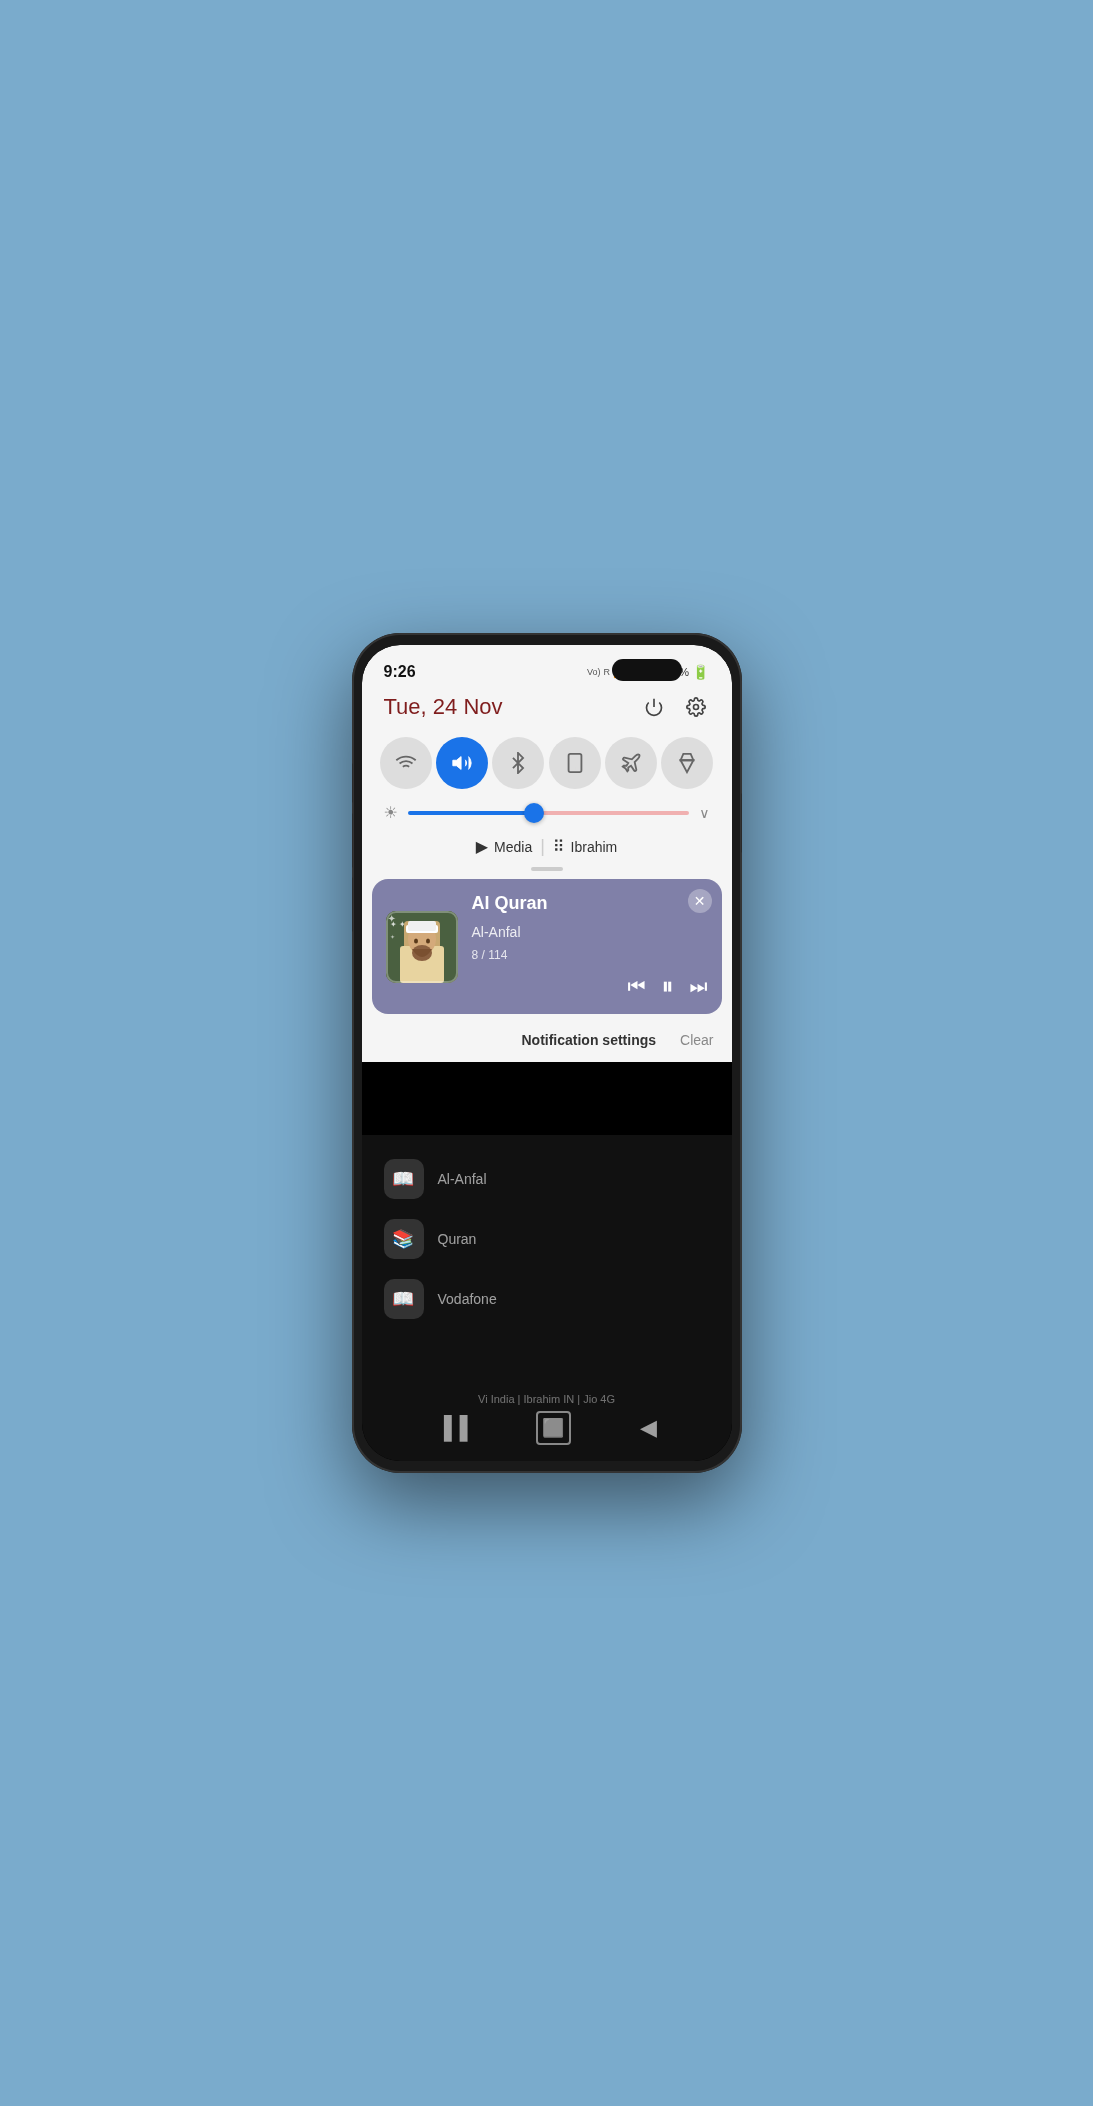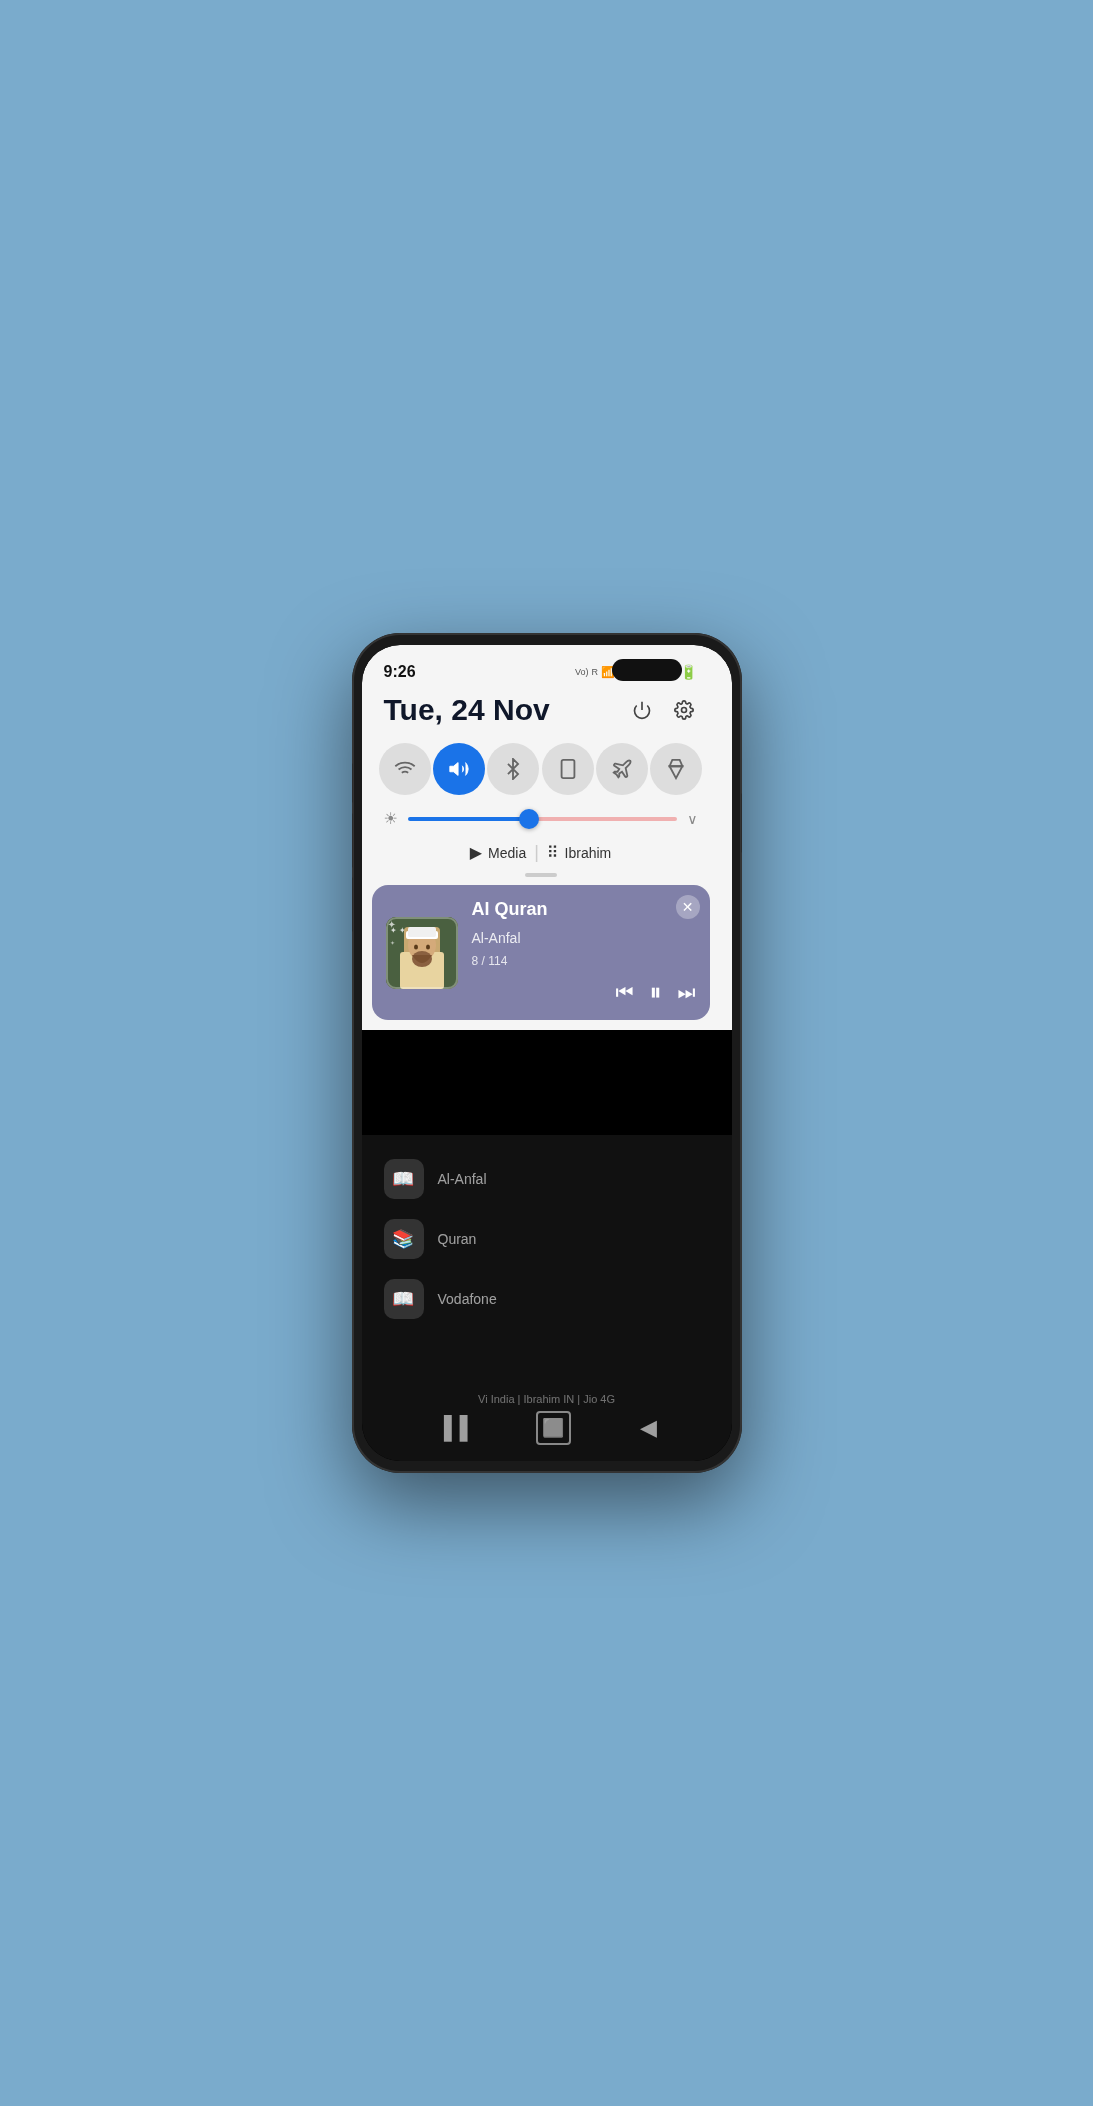--- a/index.html
+++ b/index.html
@@ -46,21 +46,21 @@
     }
 
     
     .notification-panel {
       position: absolute;
       top: 0;
       left: 0;
       right: 0;
       background: #f5f5f5;
       border-radius: 38px 38px 0 0;
-      padding: 0 12px 0 0;
+      padding: 0 0 0 0;
       z-index: 10;
     }
 
     
     .status-bar {
       display: flex;
       justify-content: space-between;
       align-items: center;
       padding: 18px 22px 8px 22px;
     }
@@ -85,23 +85,23 @@
 
     
     .date-row {
       display: flex;
       justify-content: space-between;
       align-items: center;
       padding: 4px 22px 10px 22px;
     }
 
     .date-text {
-      font-size: 30px;
-      font-weight: 700;
-      color: #0f172a;
+      font-size: 22px;
+      font-weight: 400;
+      color: #7f1d1d;
     }
 
     .date-icons {
       display: flex;
       gap: 14px;
       align-items: center;
     }
 
     .date-icon-btn {
       width: 28px;
@@ -629,20 +629,24 @@
             <span class="notif-ctrl-btn" style="font-size:24px;">⏸</span>
             <span class="notif-ctrl-btn">⏭</span>
           </div>
         </div>
 
         <div class="notif-close">
           <span>✕</span>
         </div>
       </div>
 
+      <div class="notif-settings-row">
+        <span class="notif-settings-btn">Notification settings</span>
+        <span class="notif-clear-btn">Clear</span>
+      </div>
     </div>
 
     <div class="carrier-text">Vi India | Ibrahim IN | Jio 4G</div>
 
     <div class="bottom-bar">
       <span class="bottom-btn">▐▐</span>
       <span class="bottom-btn" style="font-size:18px; border: 2px solid rgba(255,255,255,0.5); padding: 4px; border-radius: 4px;">⬜</span>
       <span class="bottom-btn">◀</span>
     </div>
 

